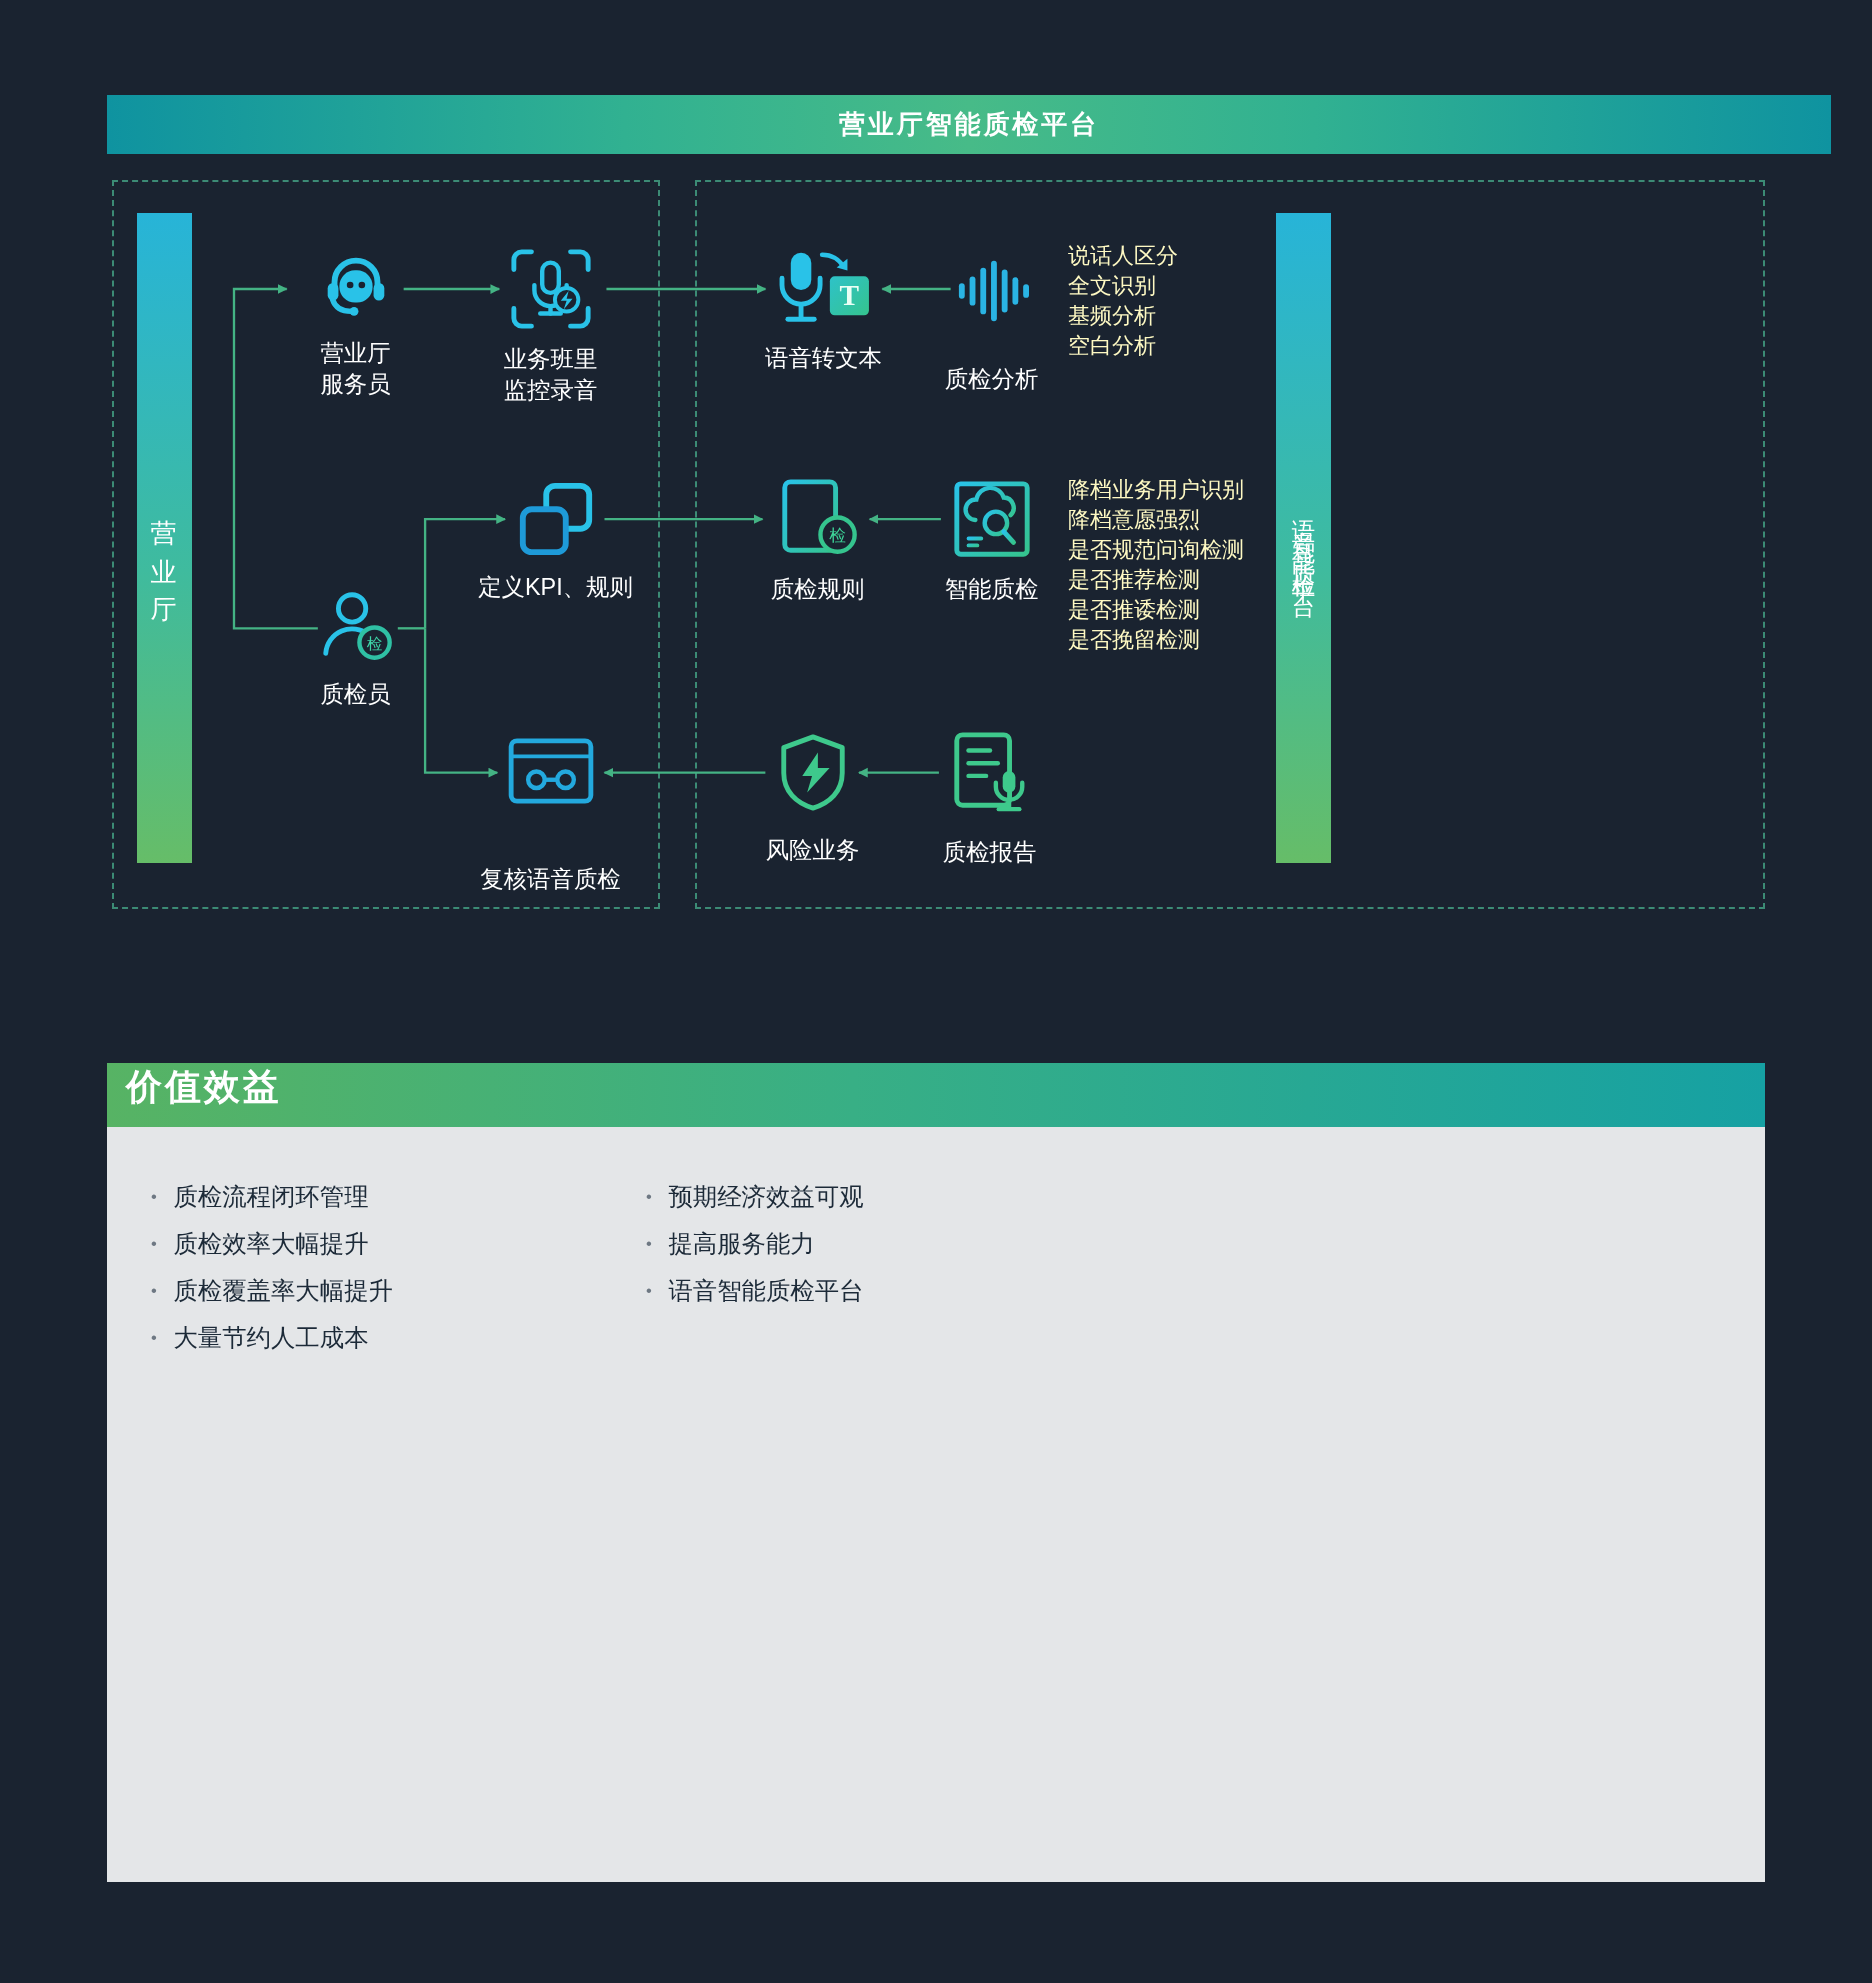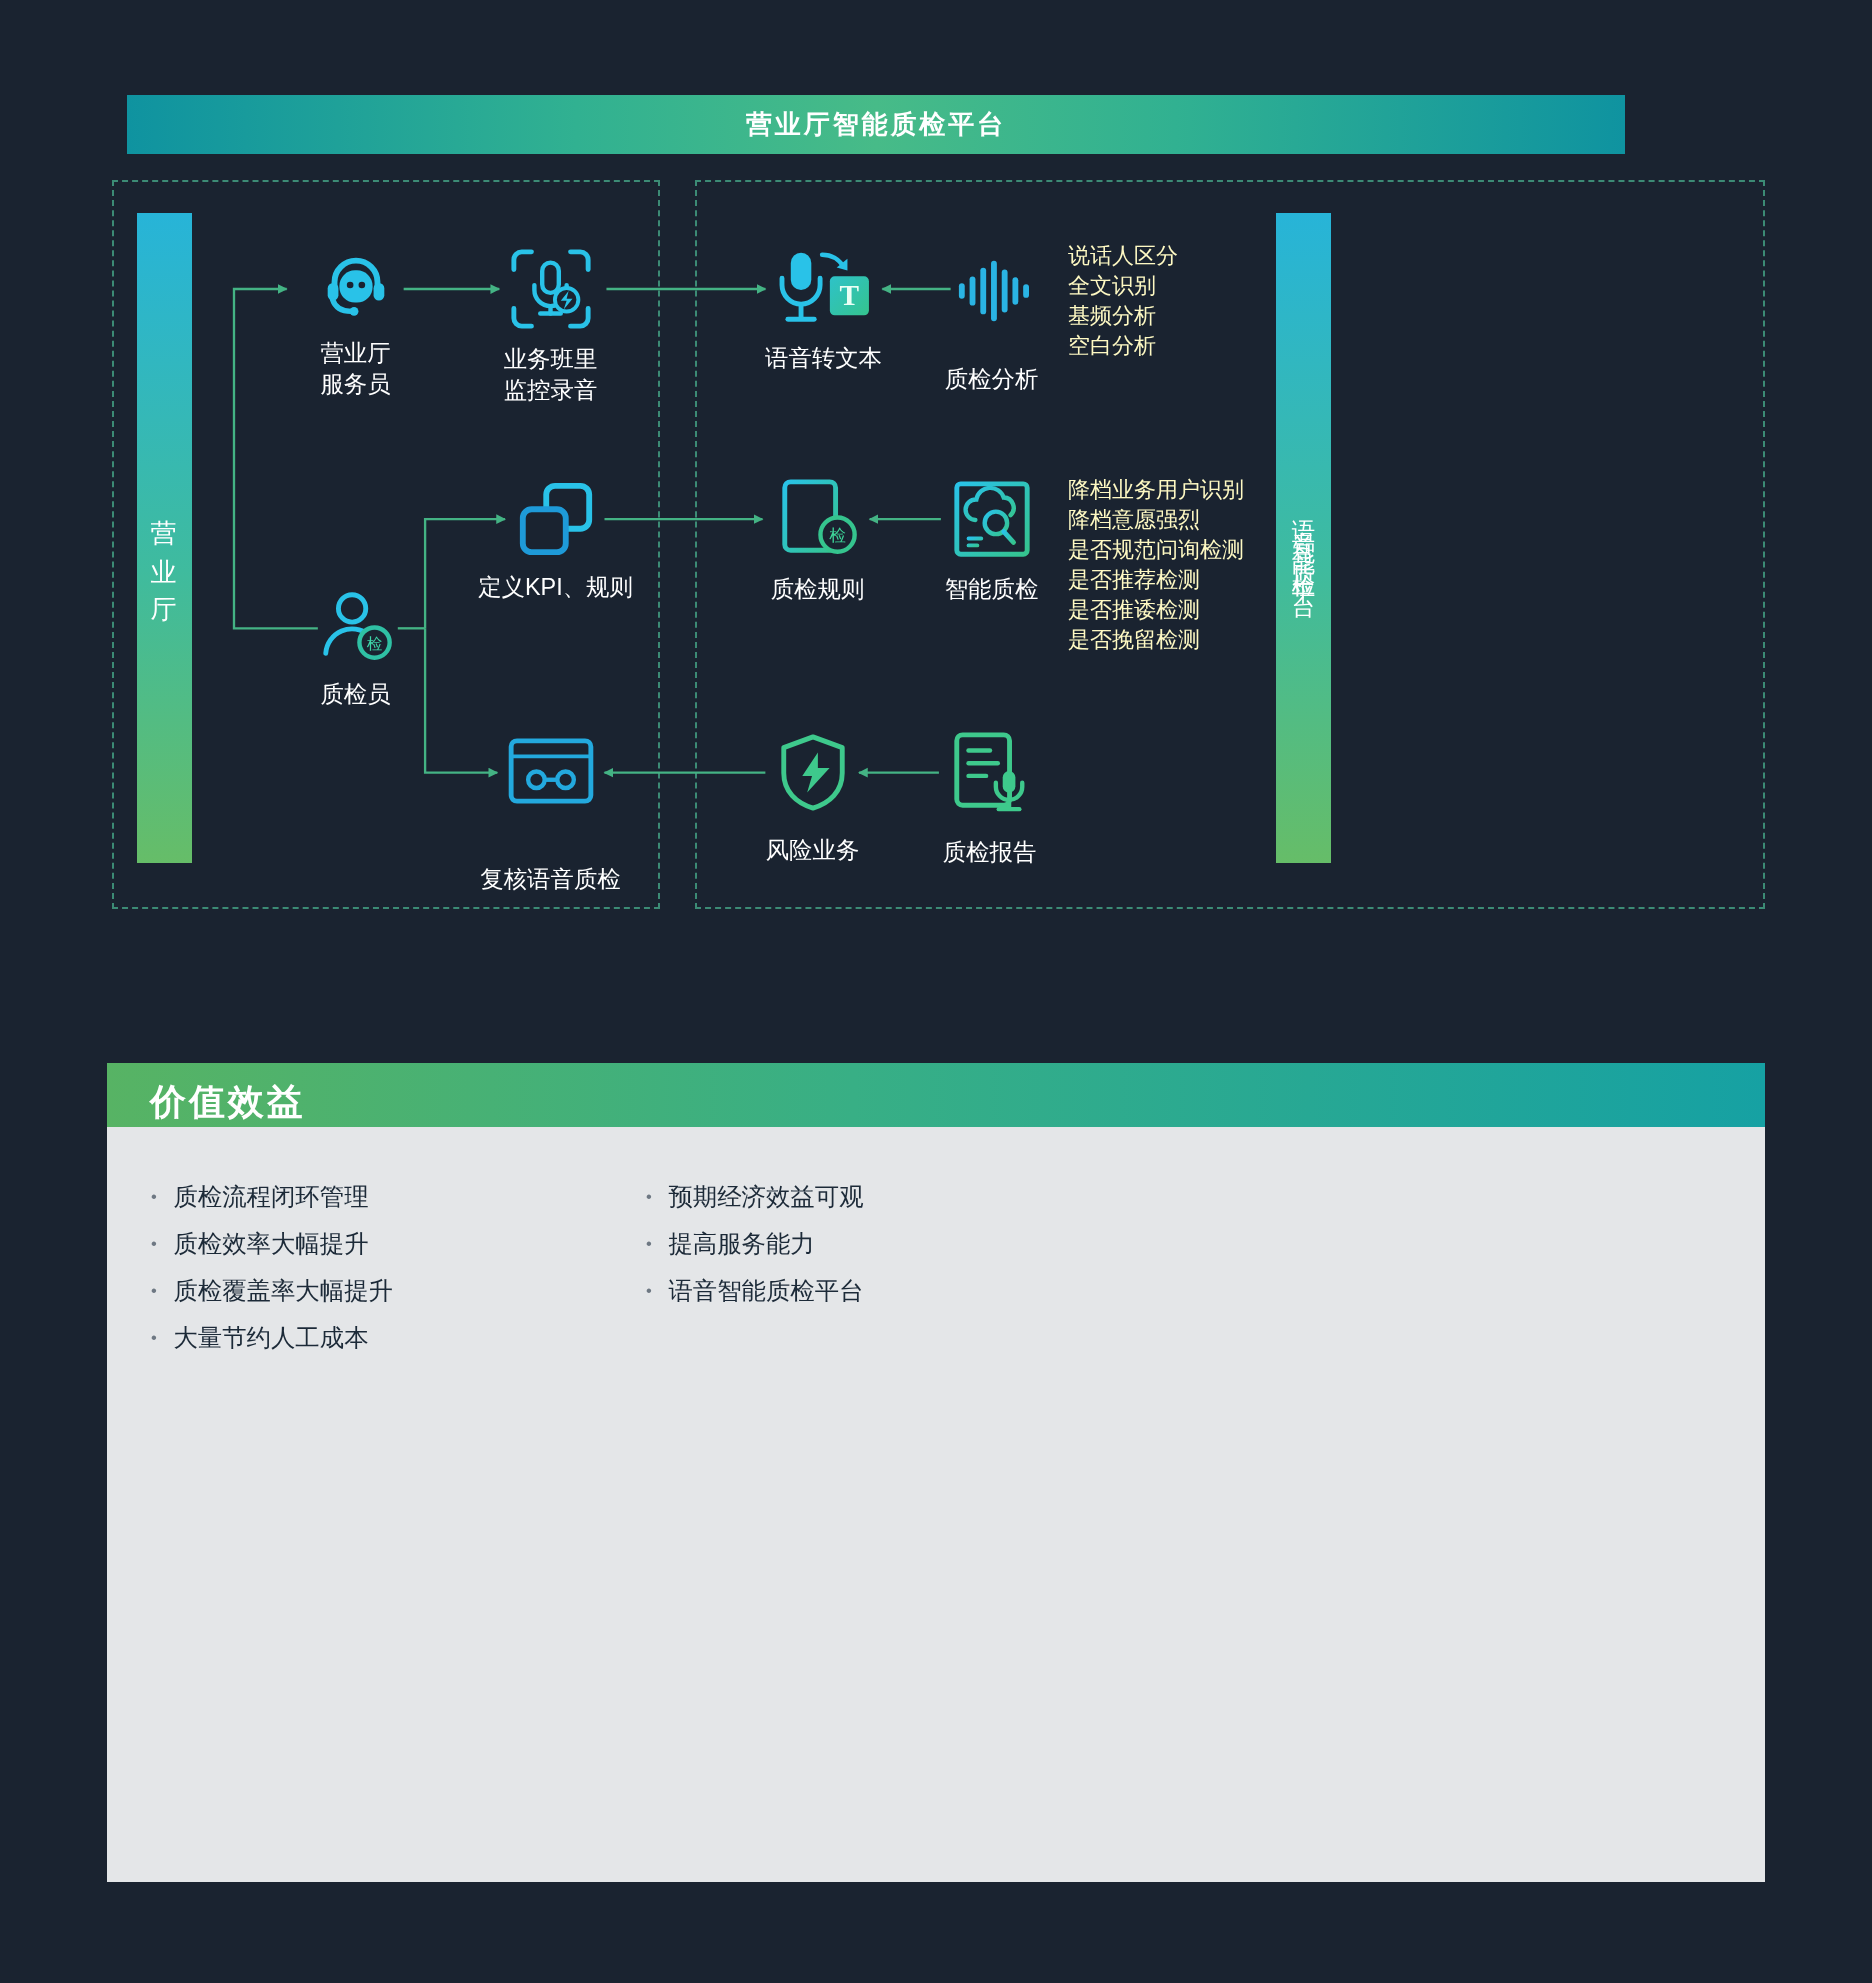--- a/index.html
+++ b/index.html
@@ -3,23 +3,23 @@
 <meta charset="utf-8">
 <style>
   * { margin:0; padding:0; box-sizing:border-box; }
   html,body { background:#131b26; }
   body { font-family:"Liberation Sans","DejaVu Sans",sans-serif; }
   .canvas { position:relative; width:1872px; height:1984px; background:#1a2330; overflow:hidden; }
   .abs { position:absolute; }
 
   
   .top-header {
-    left:107px; top:95px; width:1498px; height:59px;
+    left:107px; top:95px; width:1724px; height:59px;
     background:linear-gradient(90deg,#0f93a0 0%,#31b191 30%,#47bb88 50%,#31b191 70%,#0f93a0 100%);
-    display:flex; align-items:center; justify-content:center;margin-left:20px;
+    display:flex; align-items:center; justify-content:center;
   }
   .top-header .title { color:#ffffff; font-size:26px; font-weight:600; letter-spacing:2.9px; }
 
   
   .dashed-box { border:2px dashed #3c8b75; background:transparent; }
   .box-left  { left:112px; top:180px; width:548px;  height:729px; }
   .box-right { left:695px; top:180px; width:1070px; height:729px; }
 
   
   .side-bar {
@@ -42,21 +42,21 @@
   .features { position:absolute; color:#fef9c3; font-size:22px; line-height:30px; }
   .feature-line { white-space:nowrap; }
 
   
   .arrows { left:0; top:0; pointer-events:none; }
 
   
   .benefits-header {
     left:107px; top:1063px; width:1658px; height:64px;
     background:linear-gradient(90deg,#57b364 0%,#38af85 45%,#16a1a3 100%);
-    display:flex; align-items:flex-end; padding-left:43px;
+    display:flex; align-items:flex-start; padding-left:19px;
   }
   .benefits-header .t { color:#ffffff; font-size:36px; font-weight:bold; letter-spacing:2.9px; }
   .benefits-body { left:107px; top:1127px; width:1658px; height:755px; background:#e4e6e8; }
   .benefit-col { position:absolute; }
   .col-1 { left:151px; top:1173px; }
   .col-2 { left:646px; top:1173px; }
   .benefit-item { display:flex; align-items:center; height:47px; font-size:24.4px; color:#1c2a38; white-space:nowrap; }
   .benefit-item .bullet { color:#6e7883; font-size:16.6px; margin-right:16.6px; }
 </style>
 </head>

